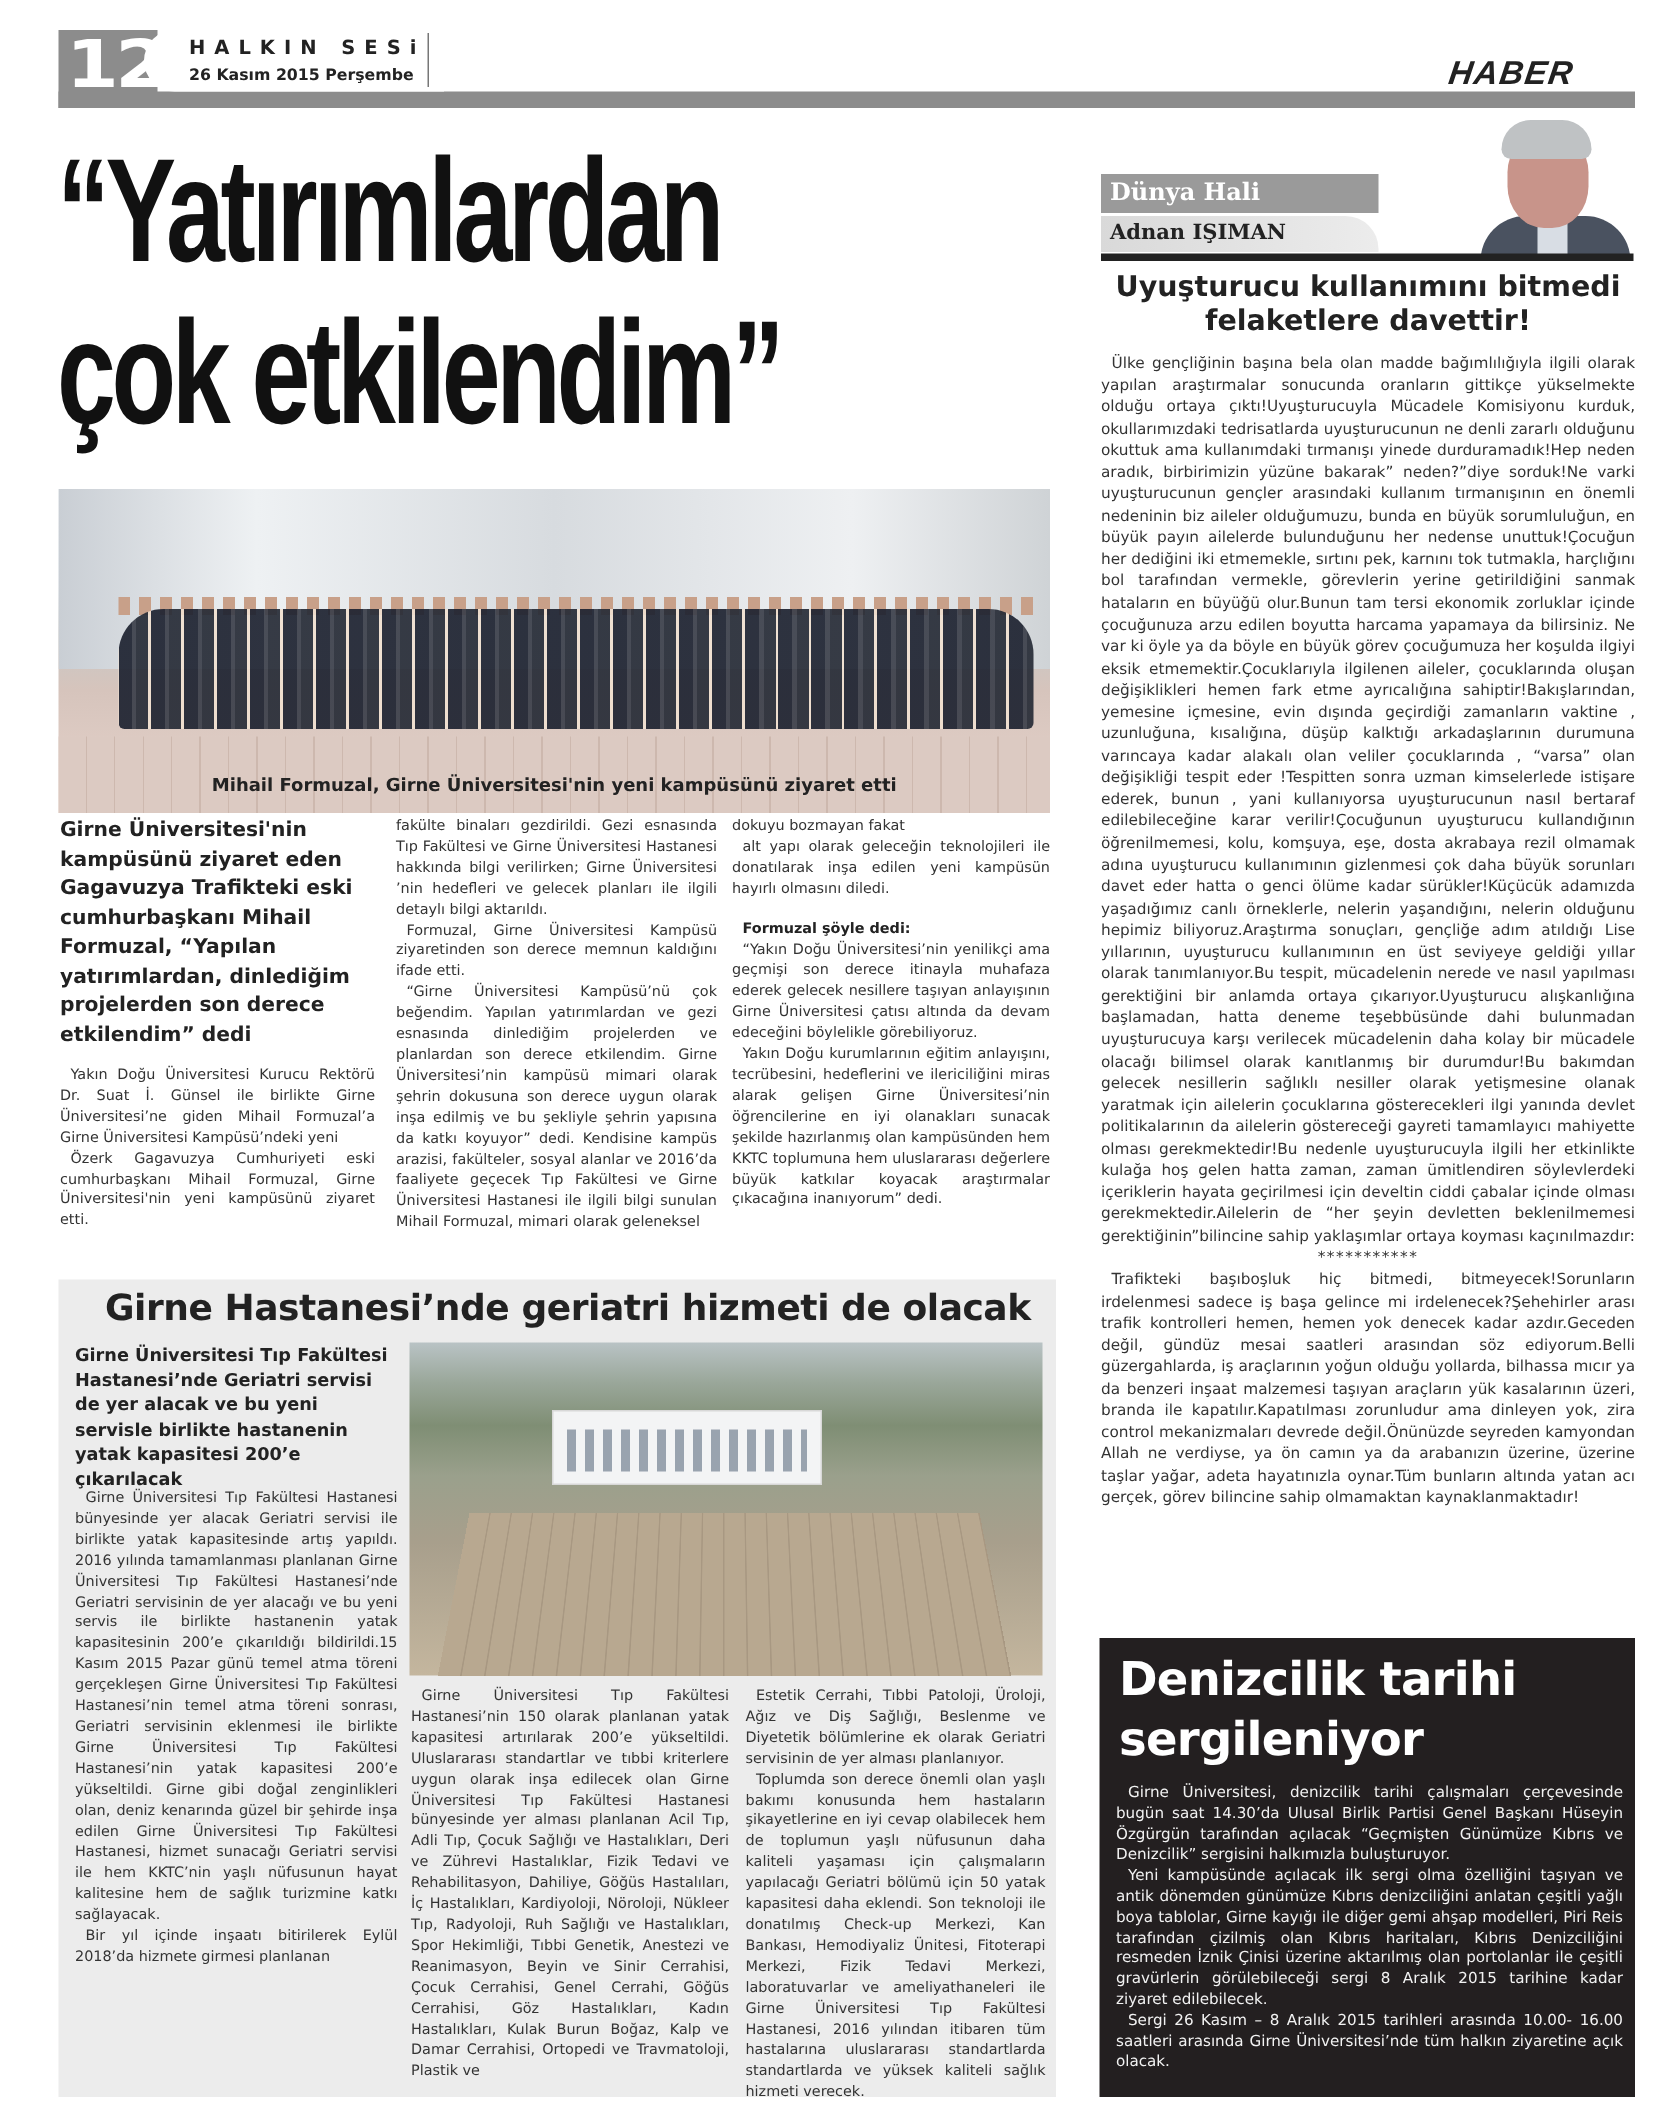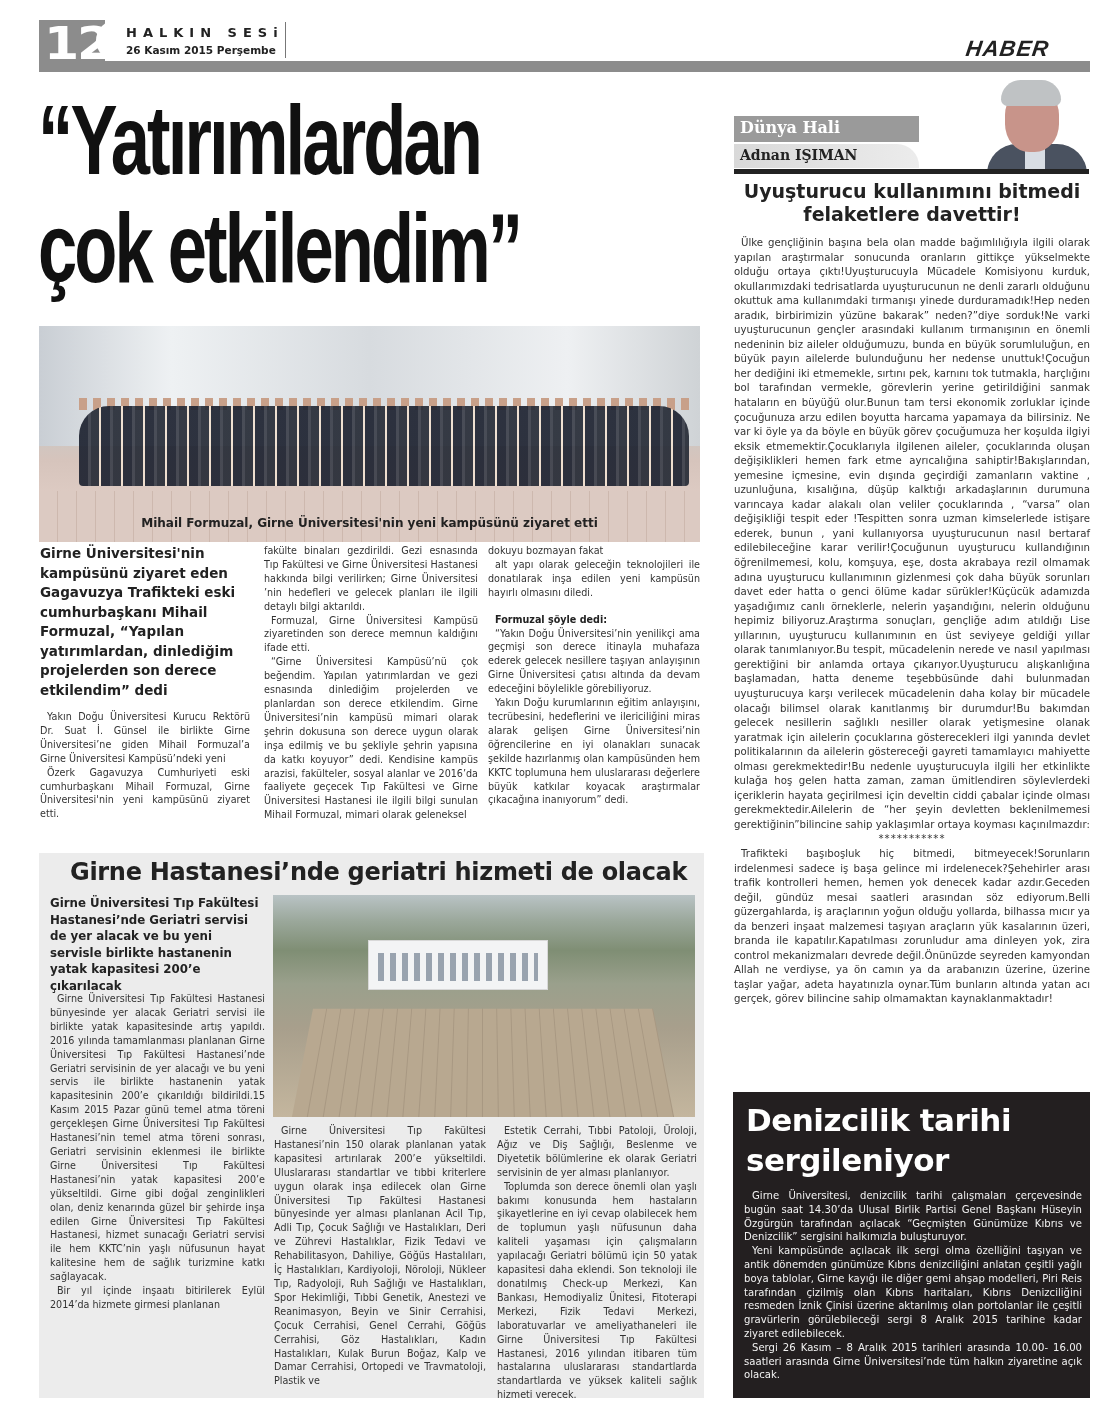--- a/index.html
+++ b/index.html
@@ -117,21 +117,21 @@
 <div class="abs hosp-box"></div>
 <div class="abs hosp-title">Girne Hastanesi’nde geriatri hizmeti de olacak</div>
 <div class="abs hosp-deck">Girne Üniversitesi Tıp Fakültesi Hastanesi’nde Geriatri servisi de yer alacak ve bu yeni servisle birlikte hastanenin yatak kapasitesi 200’e çıkarılacak</div>
 <div class="abs photo2" title="aerial-photo-hospital-construction">
   <div class="hosp-bld"></div>
   <div class="hosp-win"></div>
   <div class="site"></div>
 </div>
 <div class="abs col hosp-c1">
   <p>Girne Üniversitesi Tıp Fakültesi Hastanesi bünyesinde yer alacak Geriatri servisi ile birlikte yatak kapasitesinde artış yapıldı. 2016 yılında tamamlanması planlanan Girne Üniversitesi Tıp Fakültesi Hastanesi’nde Geriatri servisinin de yer alacağı ve bu yeni servis ile birlikte hastanenin yatak kapasitesinin 200’e çıkarıldığı bildirildi.15 Kasım 2015 Pazar günü temel atma töreni gerçekleşen Girne Üniversitesi Tıp Fakültesi Hastanesi’nin temel atma töreni sonrası, Geriatri servisinin eklenmesi ile birlikte Girne Üniversitesi Tıp Fakültesi Hastanesi’nin yatak kapasitesi 200’e yükseltildi. Girne gibi doğal zenginlikleri olan, deniz kenarında güzel bir şehirde inşa edilen Girne Üniversitesi Tıp Fakültesi Hastanesi, hizmet sunacağı Geriatri servisi ile hem KKTC’nin yaşlı nüfusunun hayat kalitesine hem de sağlık turizmine katkı sağlayacak.</p>
-  <p>Bir yıl içinde inşaatı bitirilerek Eylül 2014’da hizmete girmesi planlanan</p>
+  <p>Bir yıl içinde inşaatı bitirilerek Eylül 2018’da hizmete girmesi planlanan</p>
 </div>
 <div class="abs col hosp-c2">
   <p>Girne Üniversitesi Tıp Fakültesi Hastanesi’nin 150 olarak planlanan yatak kapasitesi artırılarak 200’e yükseltildi. Uluslararası standartlar ve tıbbi kriterlere uygun olarak inşa edilecek olan Girne Üniversitesi Tıp Fakültesi Hastanesi bünyesinde yer alması planlanan Acil Tıp, Adli Tıp, Çocuk Sağlığı ve Hastalıkları, Deri ve Zührevi Hastalıklar, Fizik Tedavi ve Rehabilitasyon, Dahiliye, Göğüs Hastalıları, İç Hastalıkları, Kardiyoloji, Nöroloji, Nükleer Tıp, Radyoloji, Ruh Sağlığı ve Hastalıkları, Spor Hekimliği, Tıbbi Genetik, Anestezi ve Reanimasyon, Beyin ve Sinir Cerrahisi, Çocuk Cerrahisi, Genel Cerrahi, Göğüs Cerrahisi, Göz Hastalıkları, Kadın Hastalıkları, Kulak Burun Boğaz, Kalp ve Damar Cerrahisi, Ortopedi ve Travmatoloji, Plastik ve</p>
 </div>
 <div class="abs col hosp-c3">
   <p>Estetik Cerrahi, Tıbbi Patoloji, Üroloji, Ağız ve Diş Sağlığı, Beslenme ve Diyetetik bölümlerine ek olarak Geriatri servisinin de yer alması planlanıyor.</p>
   <p>Toplumda son derece önemli olan yaşlı bakımı konusunda hem hastaların şikayetlerine en iyi cevap olabilecek hem de toplumun yaşlı nüfusunun daha kaliteli yaşaması için çalışmaların yapılacağı Geriatri bölümü için 50 yatak kapasitesi daha eklendi. Son teknoloji ile donatılmış Check-up Merkezi, Kan Bankası, Hemodiyaliz Ünitesi, Fitoterapi Merkezi, Fizik Tedavi Merkezi, laboratuvarlar ve ameliyathaneleri ile Girne Üniversitesi Tıp Fakültesi Hastanesi, 2016 yılından itibaren tüm hastalarına uluslararası standartlarda standartlarda ve yüksek kaliteli sağlık hizmeti verecek.</p>
 </div>
 
 <div class="abs col-header-bar"></div>

